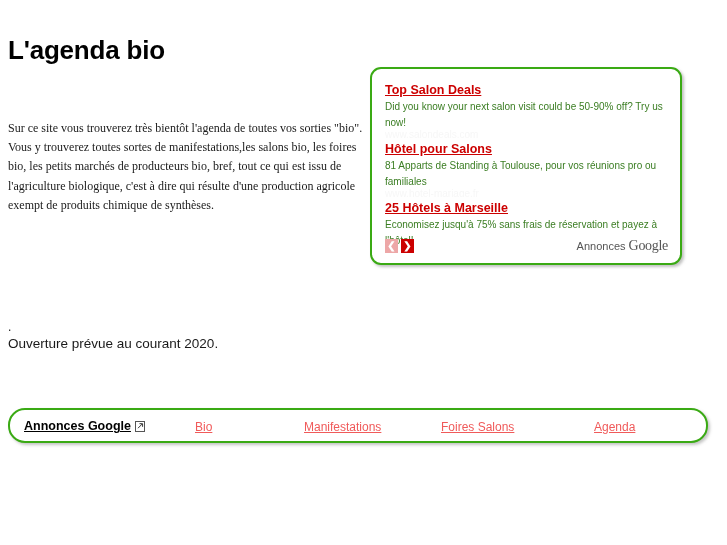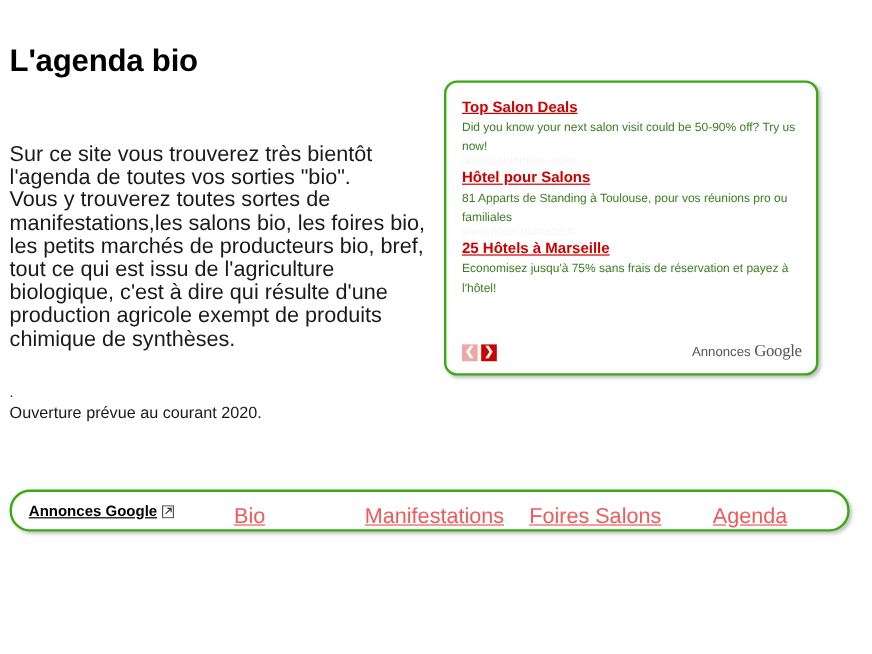--- a/index.html
+++ b/index.html
@@ -29,23 +29,24 @@
     color: #000;
     white-space: nowrap;
   }
 
   
   .intro {
     position: absolute;
     left: 8px;
     top: 119px;
     width: 360px;
-    font-size: 18px;
+    font-size: 12px;
     line-height: 19.2px;
     color: #1a1a1a;
+    font-family: Liberation Serif, serif;
   }
   .intro p { margin: 0; }
 
   
   .outro {
     position: absolute;
     left: 8px;
     top: 320px;
     width: 360px;
     font-size: 13.5px;
@@ -54,21 +55,21 @@
   }
   .outro p { margin: 0; }
   .outro .dot-line { line-height: 14px; font-size: 12px; }
 
   
   .ad-unit {
     position: absolute;
     left: 370px;
     top: 67px;
     width: 312px;
-    height: 246px;
+    height: 198px;
     border: 2px solid #3aaa14;
     border-radius: 11px;
     background: #ffffff;
     box-sizing: border-box;
     box-shadow: 2px 2px 3px rgba(140,140,140,0.55);
   }
   .ad-list {
     position: absolute;
     left: 13px;
     top: 11px;
@@ -177,21 +178,21 @@
   .ext-icon {
     display: inline-block;
     vertical-align: -2px;
     margin-left: 4px;
     width: 11px;
     height: 11px;
   }
   .nav-link {
     position: absolute;
     top: 10px;
-    font-size: 18px;
+    font-size: 12px;
     color: #f05a5a;
     text-decoration: underline;
     white-space: nowrap;
     cursor: pointer;
   }
   .nav-link.l1 { left: 185px; }
   .nav-link.l2 { left: 294px; }
   .nav-link.l3 { left: 431px; }
   .nav-link.l4 { left: 584px; }
 </style>

